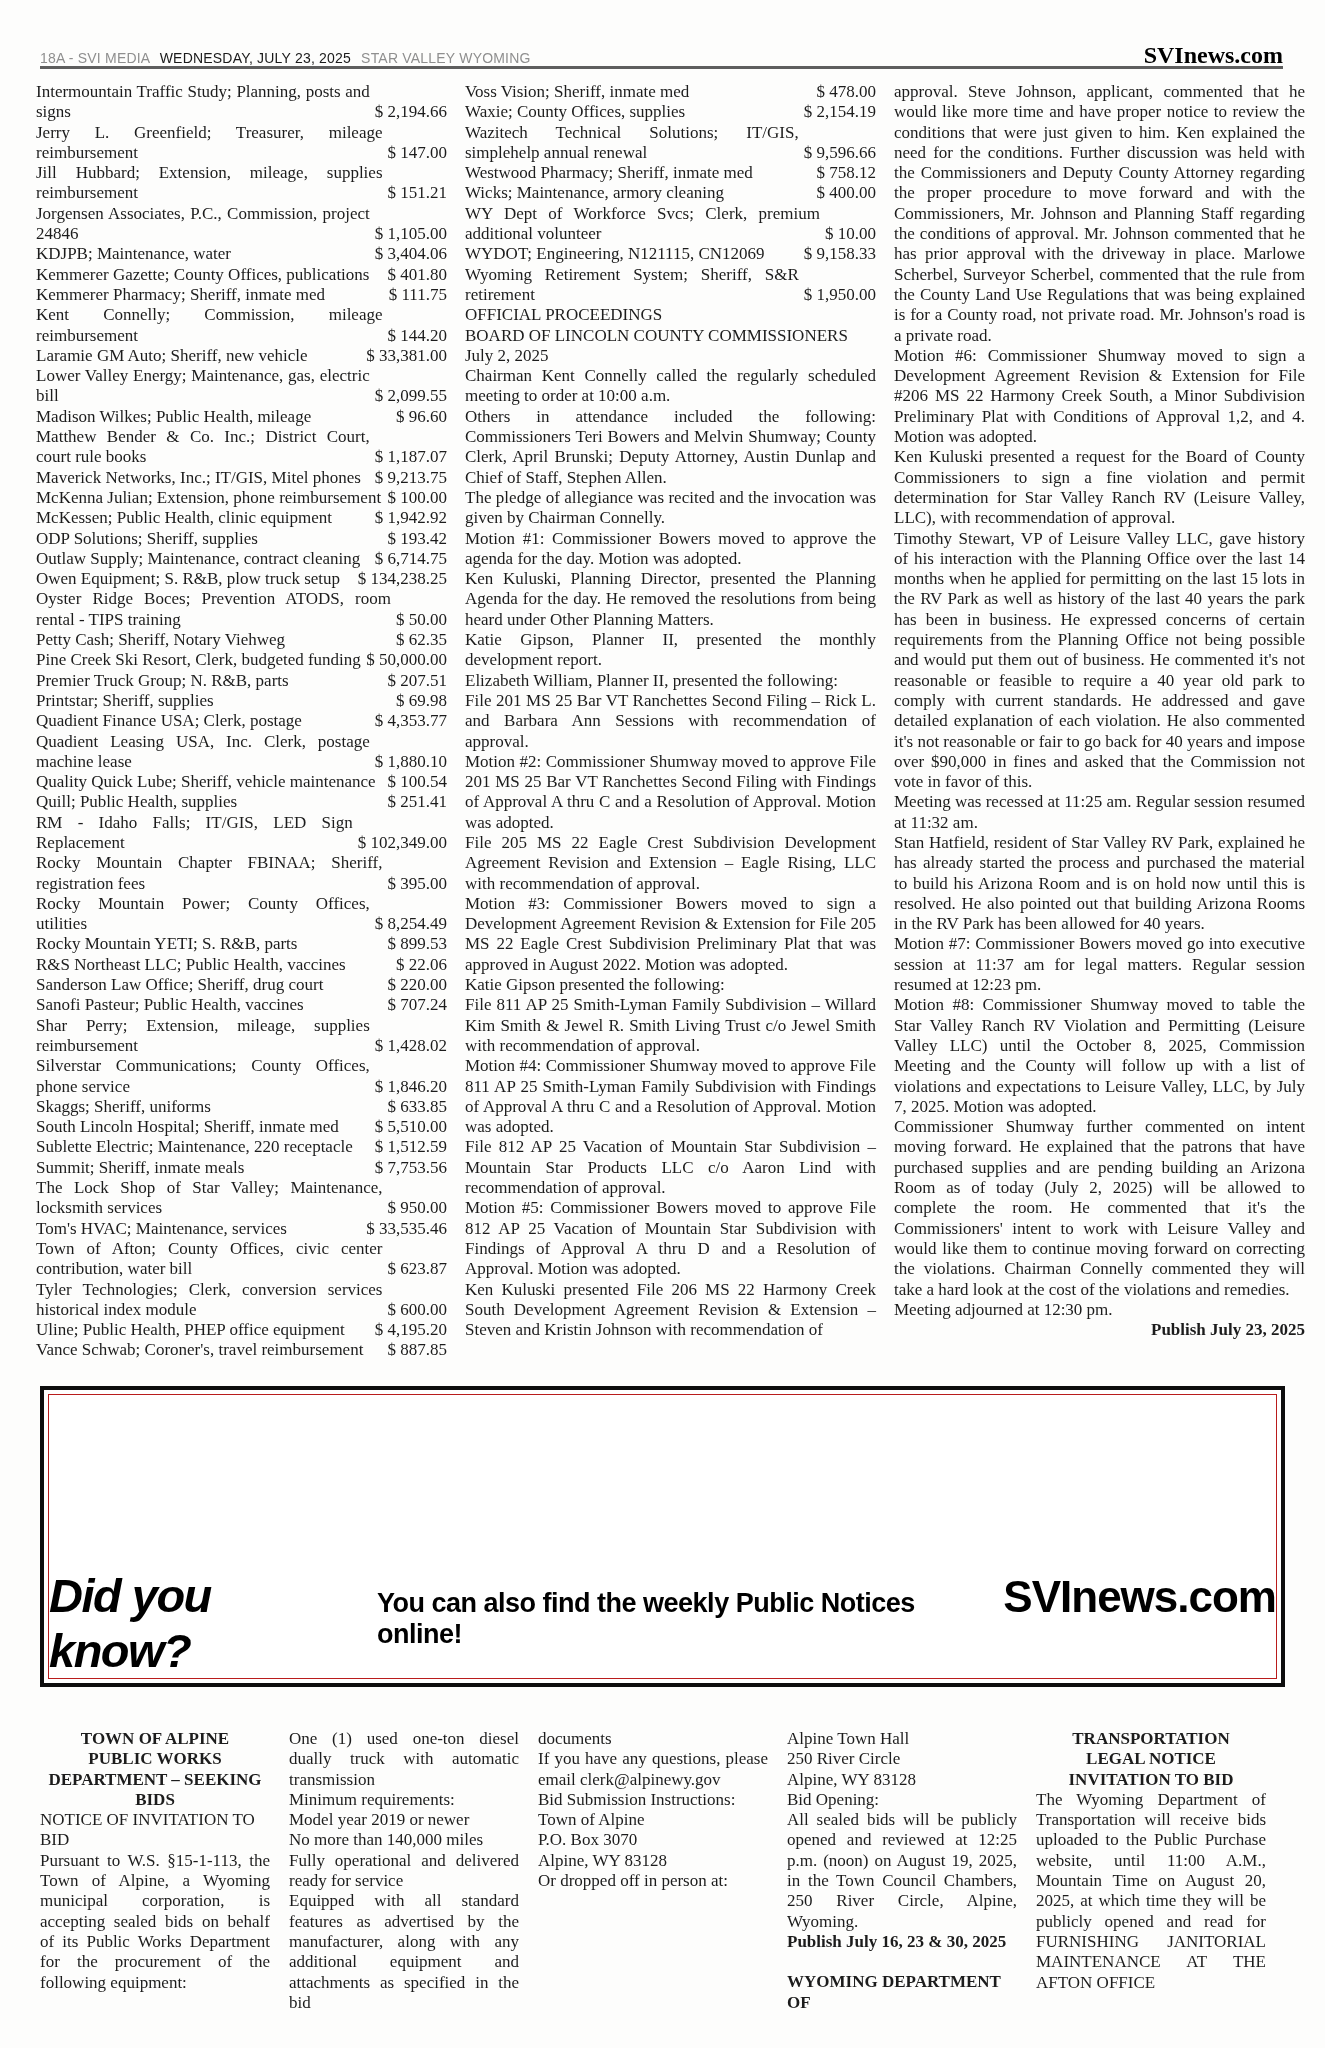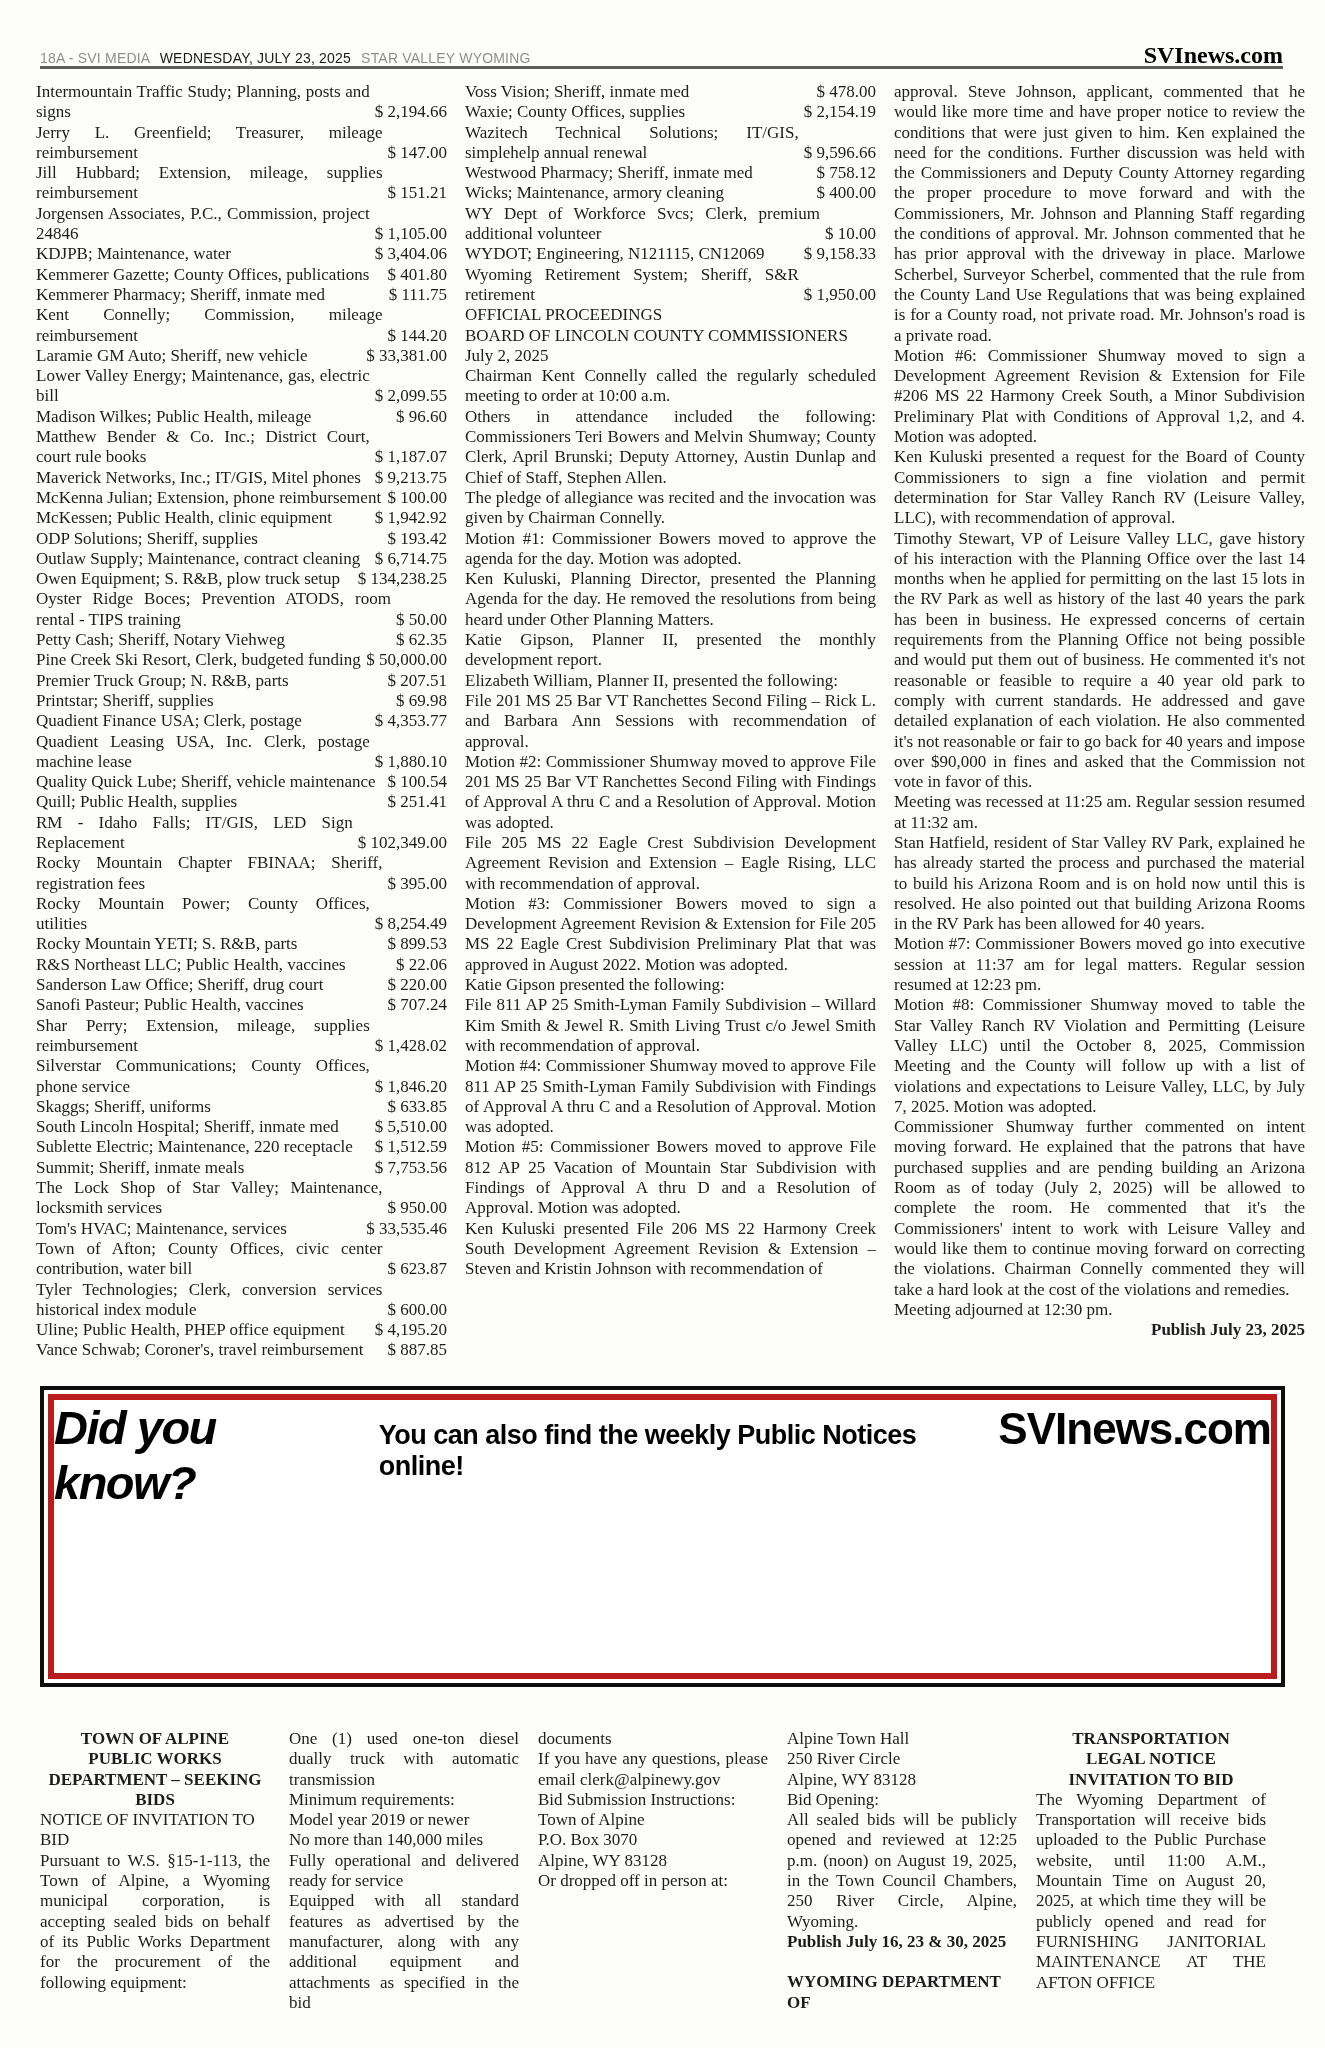--- a/index.html
+++ b/index.html
@@ -21,22 +21,22 @@
   .col{width:411px;font-size:17px;line-height:20.3px;}
   .entry{display:flex;align-items:flex-end;}
   .entry .nm{flex:1 1 auto;text-align:justify;}
   .entry .amt{flex:0 0 auto;white-space:nowrap;padding-left:5px;}
   .para{margin:0;text-align:justify;}
   .publish{font-weight:700;text-align:right;}
 
   
   .banner{position:absolute;top:1386px;left:40px;width:1245px;height:301px;
           border:4px solid #0d0d0d;padding:4px;box-sizing:border-box;background:#fff;}
-  .banner-inner{border:6px solid #b91c1c;height:100%;box-sizing:border-box;
-          display:flex;align-items:flex-start;justify-content:center;}
+  .banner-inner{border:1px solid #b91c1c;height:100%;box-sizing:border-box;
+          display:flex;align-items:flex-end;justify-content:center;}
   .b-row{display:flex;align-items:baseline;font-family:"Liberation Sans", sans-serif;color:#000;}
   .b-lead{font-size:47px;font-weight:700;font-style:italic;letter-spacing:-1.5px;}
   .b-mid{font-size:27px;font-weight:700;letter-spacing:-.5px;margin:0 10px 0 20px;}
   .b-site{font-size:44px;font-weight:700;letter-spacing:-1px;}
 
   
   .legals{position:absolute;top:1729px;left:40px;display:flex;gap:19px;}
   .lcol{width:230px;font-size:17px;line-height:20.3px;}
   .lcol div{margin:0;}
   .k-h{font-weight:700;text-align:center;}
@@ -369,20 +369,21 @@
           <p class="para">File 205 MS 22 Eagle Crest Subdivision Development Agreement Revision and Extension – Eagle Rising, LLC with recommendation of approval.</p>
 
           <p class="para">Motion #3: Commissioner Bowers moved to sign a Development Agreement Revision &amp; Extension for File 205 MS 22 Eagle Crest Subdivision Preliminary Plat that was approved in August 2022. Motion was adopted.</p>
 
           <p class="para">Katie Gipson presented the following:</p>
 
           <p class="para">File 811 AP 25 Smith-Lyman Family Subdivision – Willard Kim Smith &amp; Jewel R. Smith Living Trust c/o Jewel Smith with recommendation of approval.</p>
 
           <p class="para">Motion #4: Commissioner Shumway moved to approve File 811 AP 25 Smith-Lyman Family Subdivision with Findings of Approval A thru C and a Resolution of Approval. Motion was adopted.</p>
 
+          <p class="para">File 812 AP 25 Vacation of Mountain Star Subdivision – Mountain Star Products LLC c/o Aaron Lind with recommendation of approval.</p>
 
           <p class="para">Motion #5: Commissioner Bowers moved to approve File 812 AP 25 Vacation of Mountain Star Subdivision with Findings of Approval A thru D and a Resolution of Approval. Motion was adopted.</p>
 
           <p class="para">Ken Kuluski presented File 206 MS 22 Harmony Creek South Development Agreement Revision &amp; Extension – Steven and Kristin Johnson with recommendation of</p>
         </div>
     </div>
 
     <div class="col">
       <div>
 

